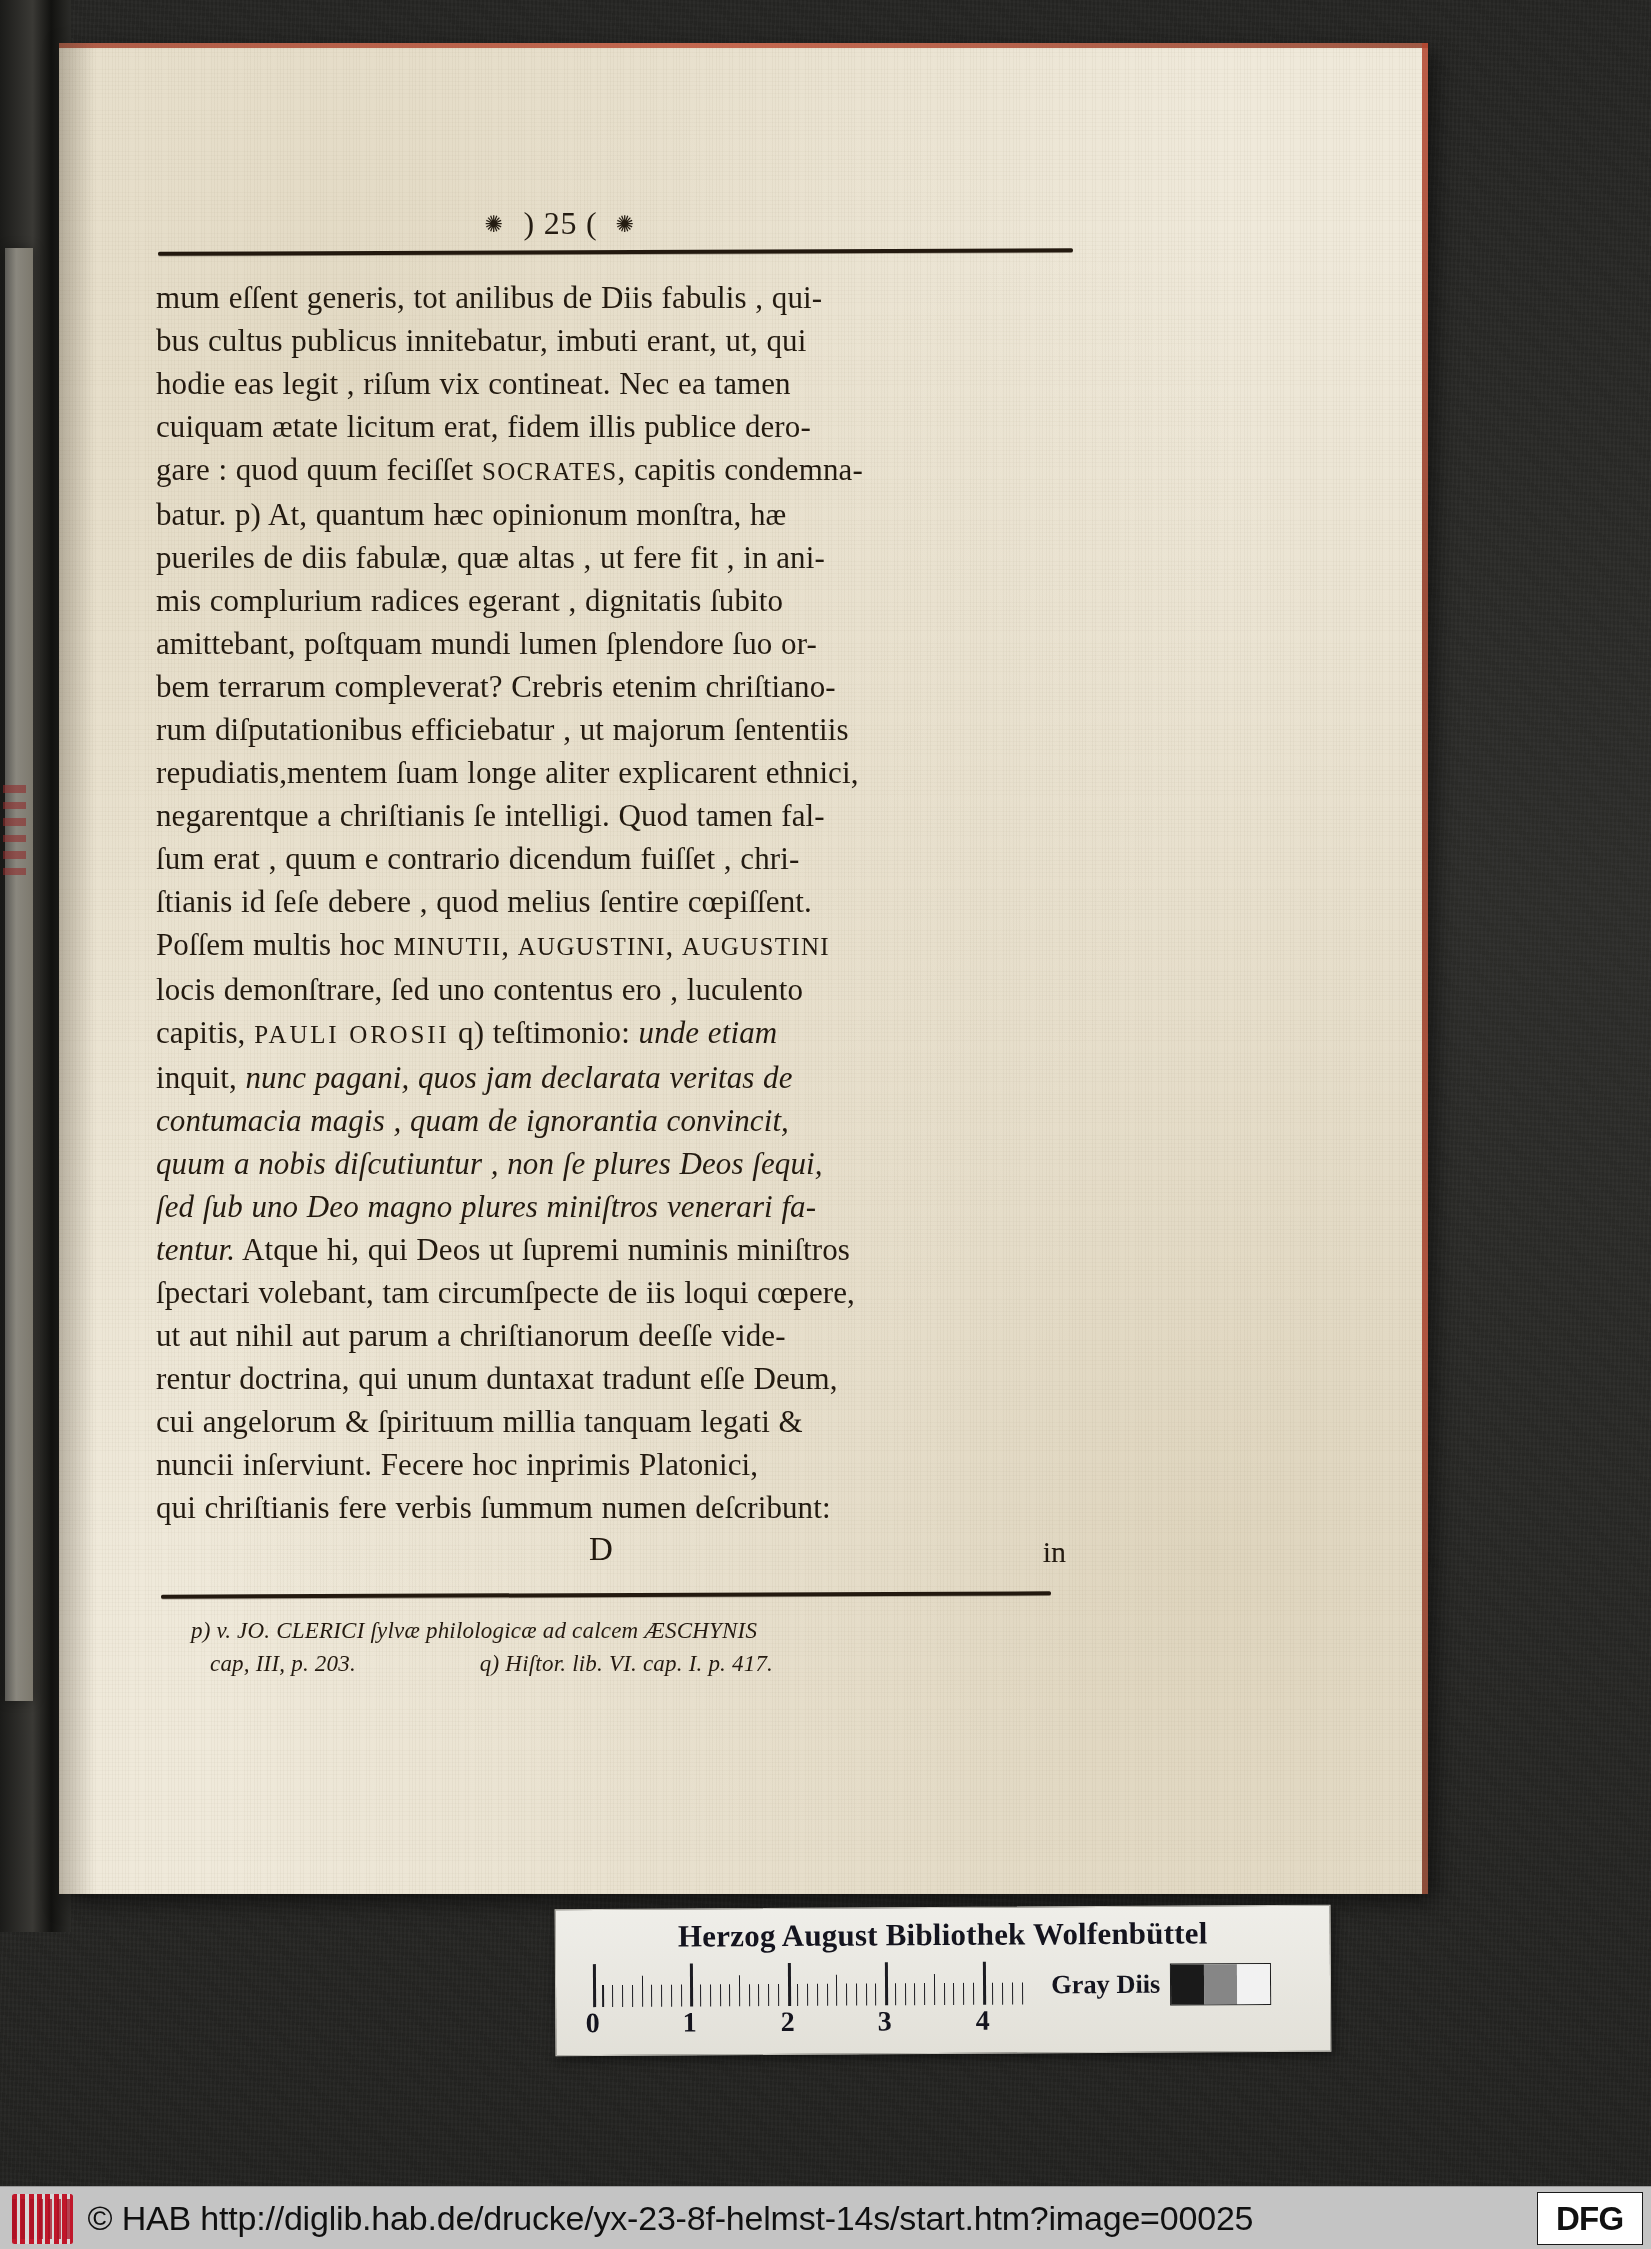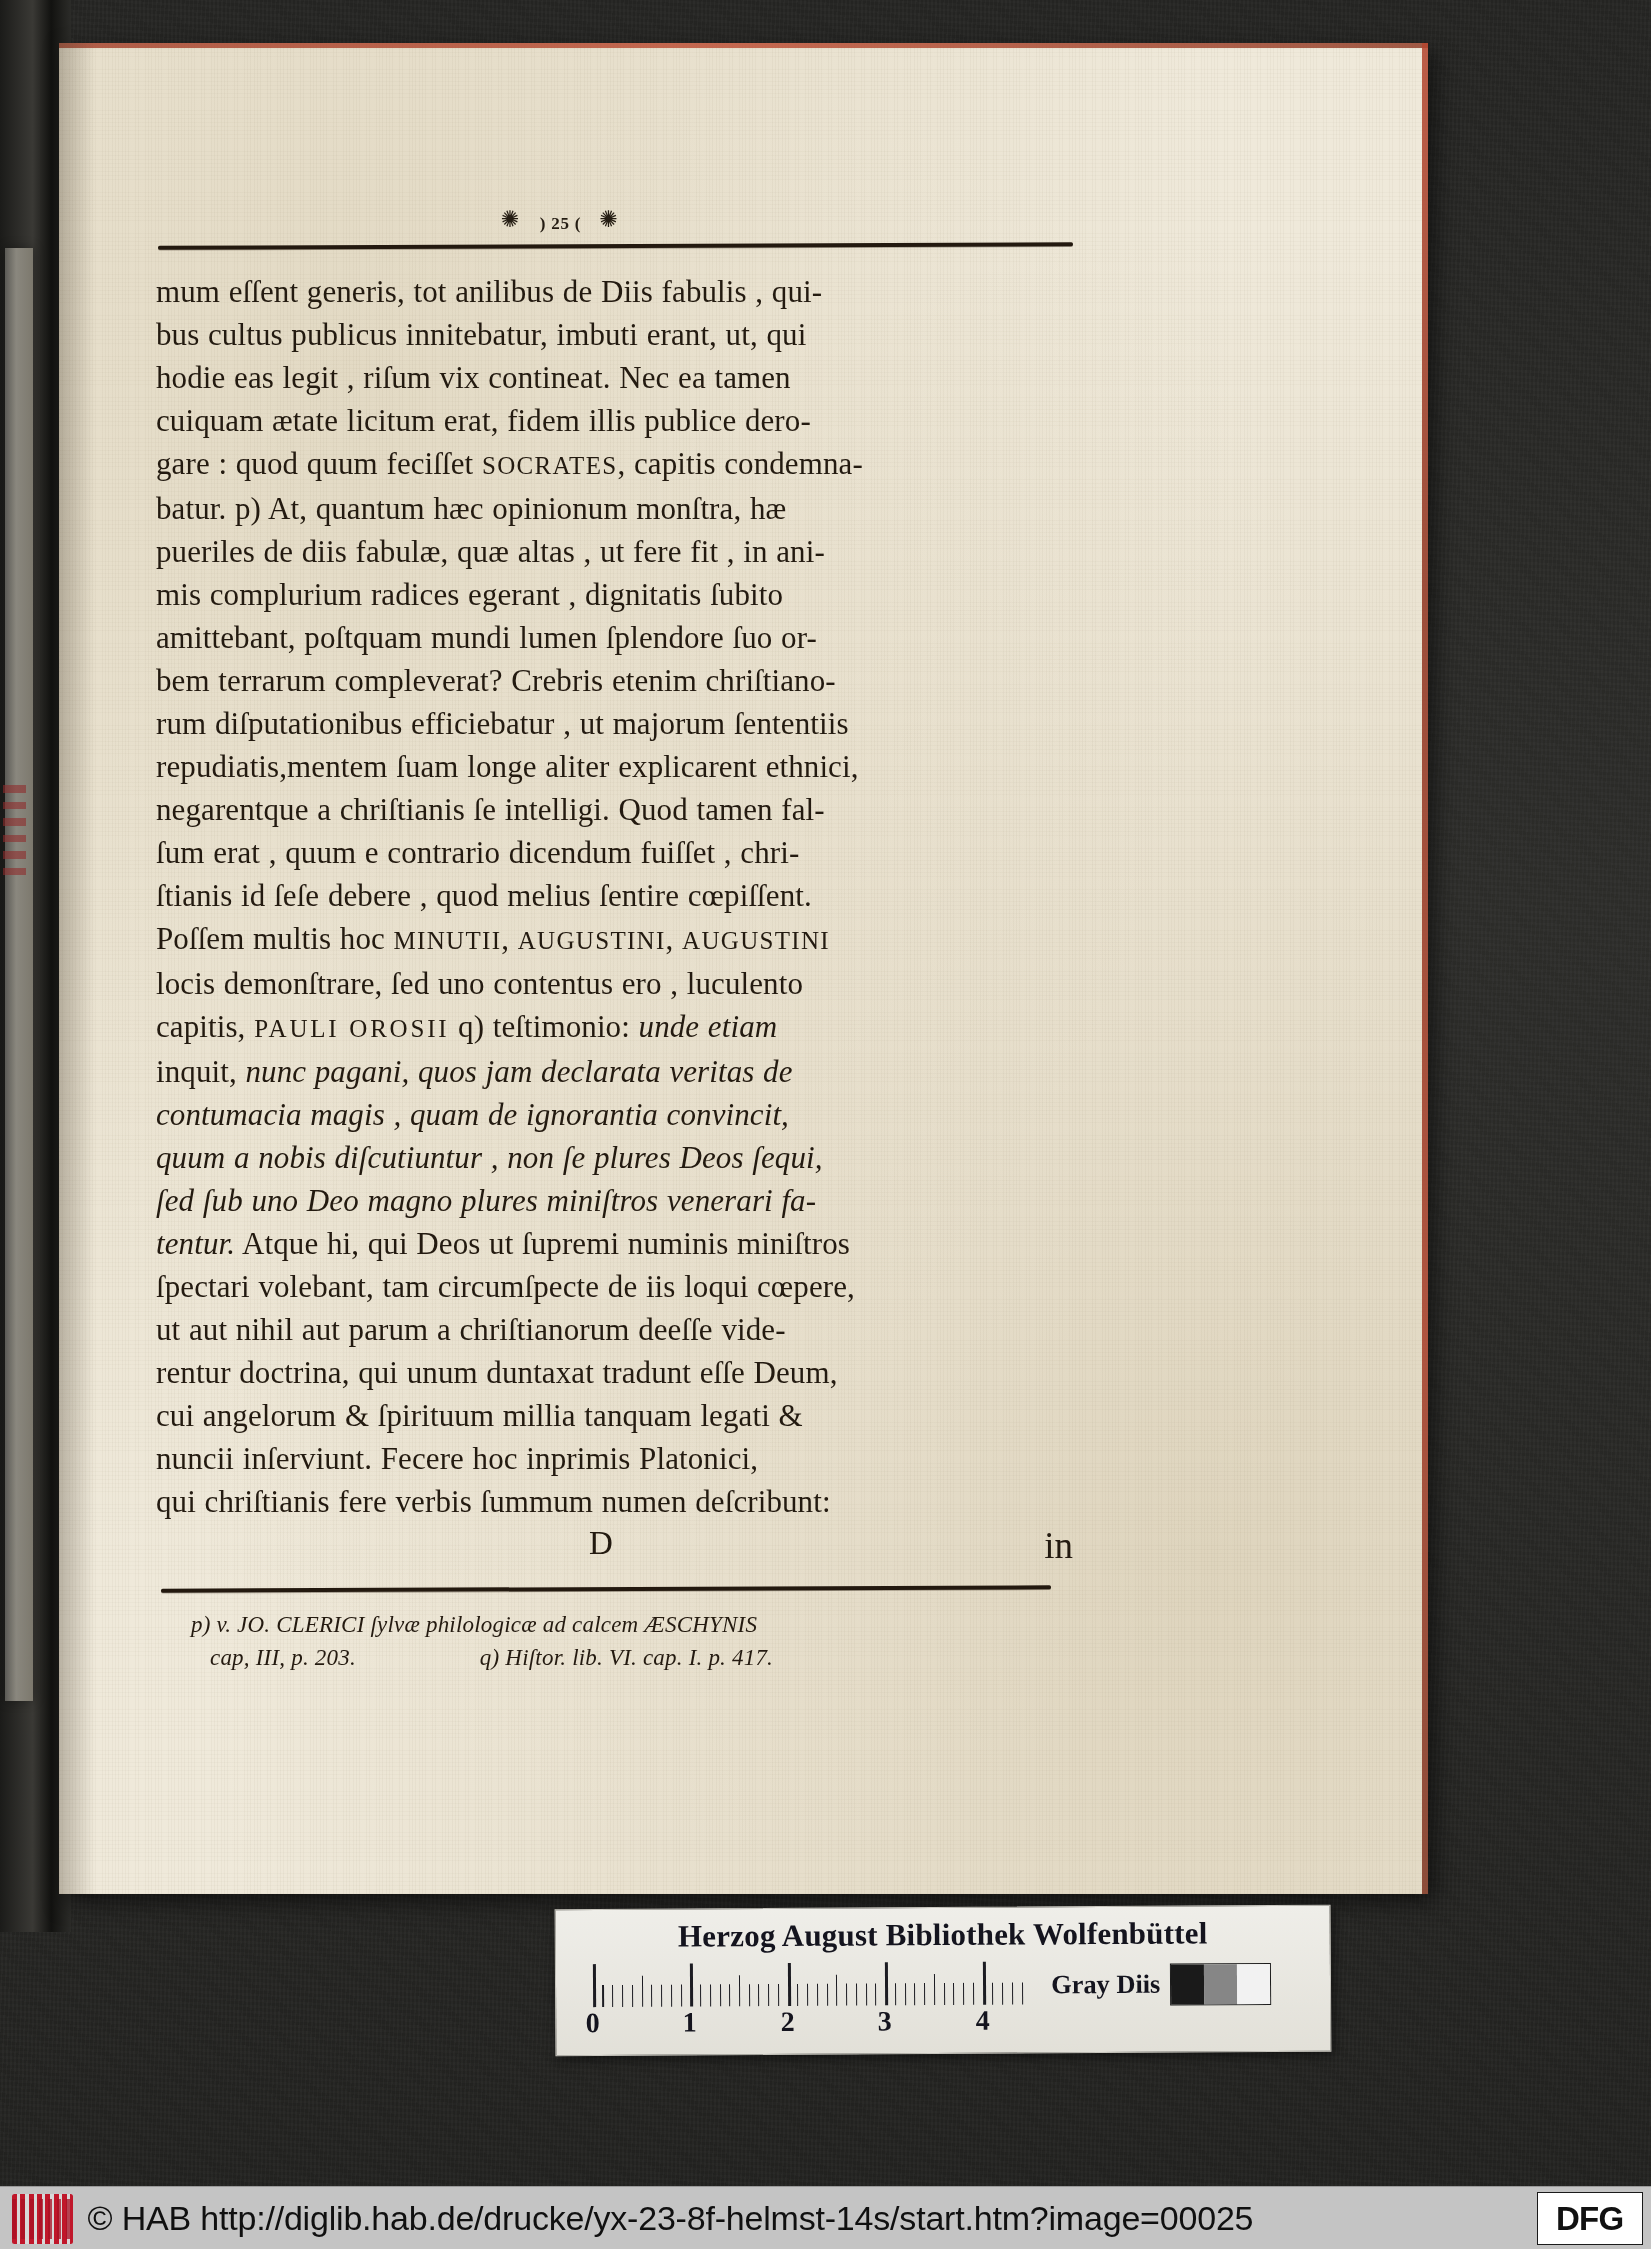--- a/index.html
+++ b/index.html
@@ -93,23 +93,22 @@
     white-space: nowrap;
   }
   #running-head .orn {
     font-size: 22px;
     vertical-align: 1.7px;
     display:inline-block;
     margin: 0 18px;
     transform: scaleY(1.05);
   }
   #running-head .pagenum {
-    font-size: 17px;
+    font-size: 32px;
     letter-spacing: 0.8px;
-    font-weight: bold;
   }
 
   .rule {
     height: 4.1px;
     background: #23190f;
     border-radius: 1.7px;
     transform: rotate(-0.22deg);
     box-shadow: 0 0.8px 0 rgba(40,30,18,.35);
   }
   #rule-top { width: 915px; margin: 5px 0 21.5px 1.7px; }
@@ -142,22 +141,22 @@
     line-height: 41px;
     color: #231a10;
     position: relative;
     height: 43px;
   }
   #signature-mark {
     position: absolute; left: 433px; top: 0;
     font-size: 33px;
   }
   #catchword {
-    position: absolute; right: 16px; top: 1.7px;
-    font-size: 37px;
+    position: absolute; right: 23px; top: 1.7px;
+    font-size: 30px;
   }
 
   
   #footnotes {
     font-size: 23px;
     line-height: 33px;
     color: #241a10;
     letter-spacing: 0.2px;
   }
   #footnotes .fn-line { white-space: nowrap; font-style: italic; }

